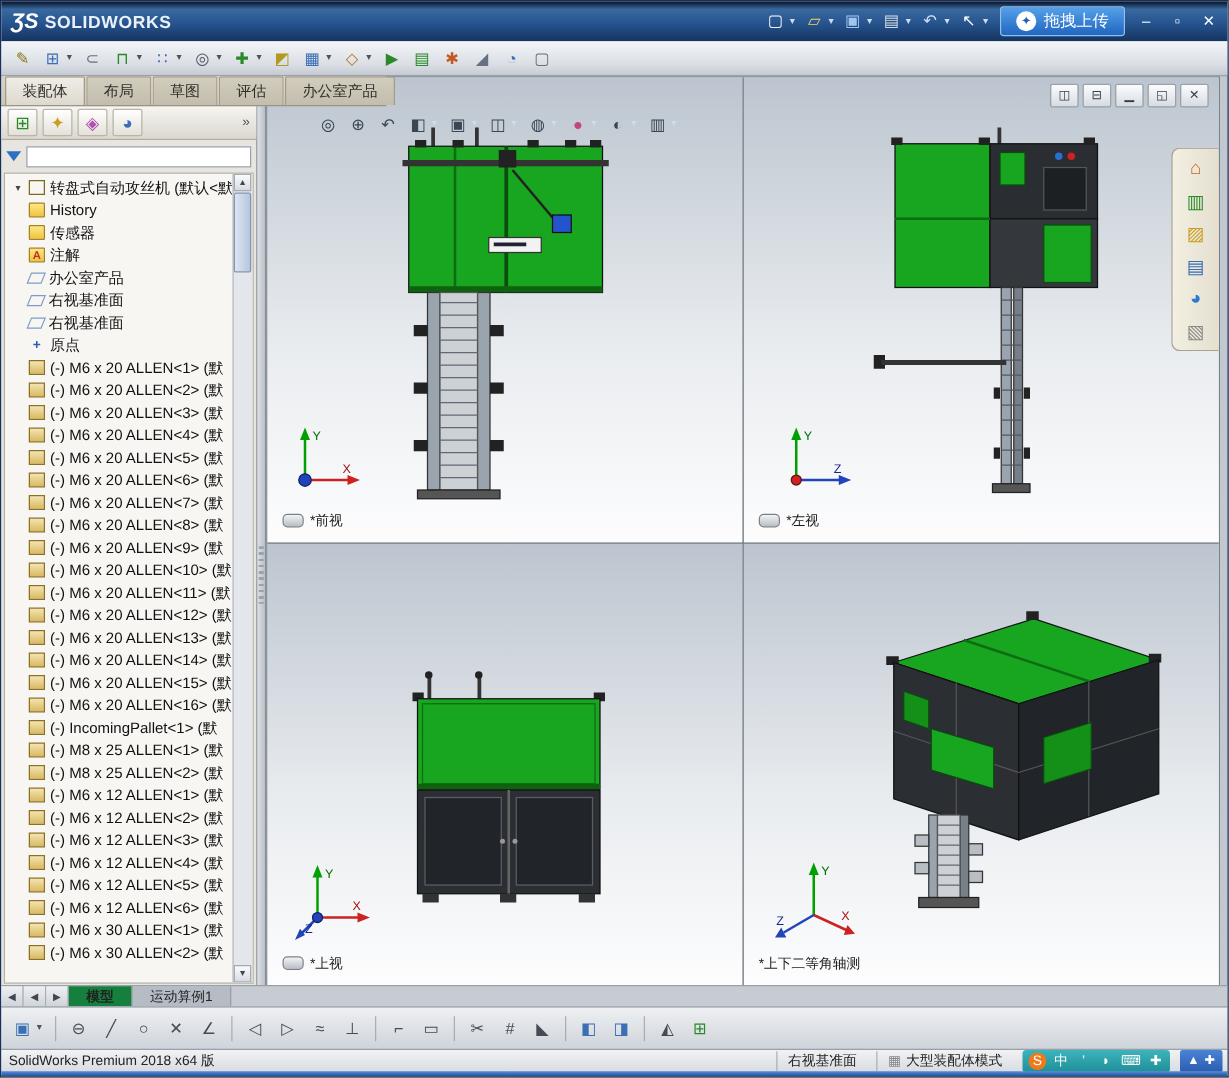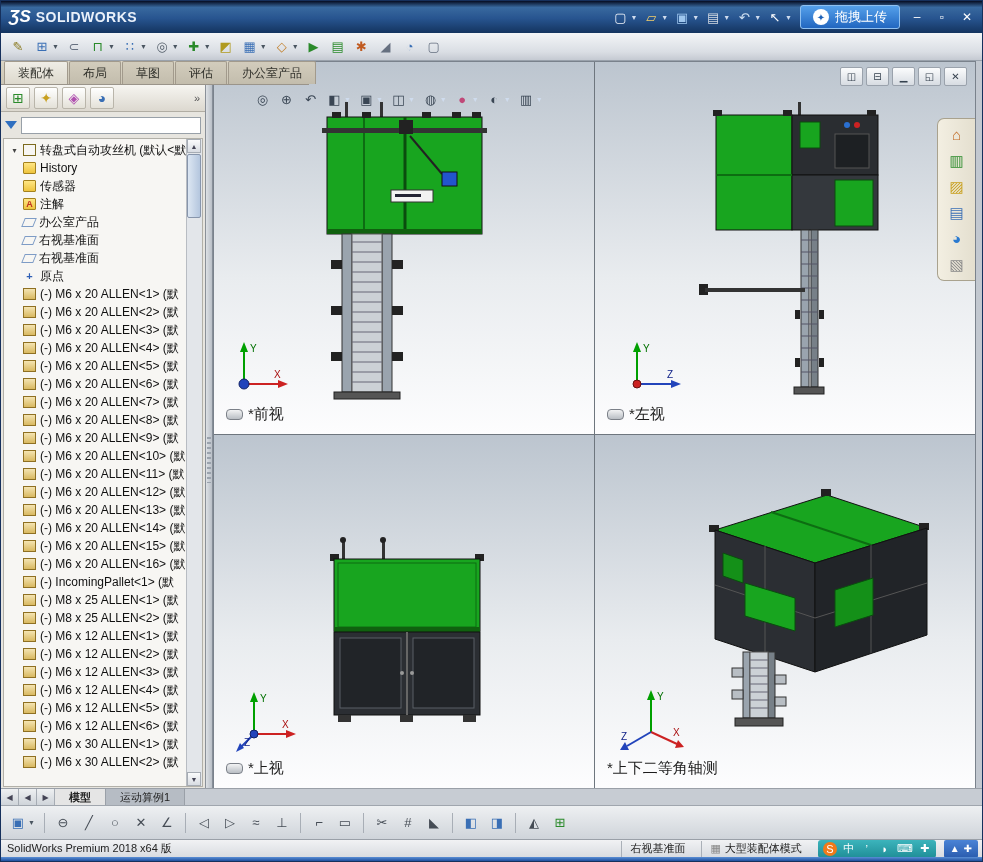--- a/index.html
+++ b/index.html
@@ -44,21 +44,21 @@
   .main{position:absolute;left:212px;top:60px;right:6px;bottom:72px;
     border:1px solid #7a828c;box-sizing:border-box;background:#dfe3e8;}
   .vp{position:absolute;overflow:hidden;background:linear-gradient(180deg,#bcc5cf 0%,#e9ecef 58%,#fdfdfe 100%);}
   #vp1{left:0;top:0;width:380px;height:372px;}
   #vp2{left:381px;top:0;right:0;height:372px;}
   #vp3{left:0;top:373px;width:380px;bottom:0;}
   #vp4{left:381px;top:373px;right:0;bottom:0;}
   .vdiv{position:absolute;left:380px;top:0;bottom:0;width:1px;background:#6e767e;z-index:3;}
   .hdiv{position:absolute;top:372px;left:0;right:0;height:1px;background:#6e767e;z-index:3;}
   .vplabel{position:absolute;left:12px;bottom:10px;display:flex;align-items:center;gap:5px;
-    color:#1c1c1c;font-size:15px;z-index:2;}
+    color:#1c1c1c;font-size:11px;z-index:2;}
   .flag{width:15px;height:9px;border:1px solid #7b8088;border-radius:4px;
     background:linear-gradient(#f2f3f4,#b9bec4);}
   .hud{position:absolute;left:38px;top:28px;display:flex;align-items:center;gap:3px;z-index:4;}
   .hudicon{display:flex;align-items:center;padding:1px 2px;border-radius:2px;}
   .hudicon .glyph{width:17px;height:17px;display:flex;align-items:center;justify-content:center;
     font-size:13px;color:#3a4654;}
   .vpctl{position:absolute;right:8px;top:5px;display:flex;gap:3px;z-index:4;}
   .vpbtn{width:21px;height:17px;display:flex;align-items:center;justify-content:center;font-size:10px;
     color:#35414e;background:linear-gradient(#fbfcfd,#d7dce2);border:1px solid #9aa2ac;border-radius:2px;}
   .triad{position:absolute;z-index:2;}
@@ -107,21 +107,21 @@
     background:linear-gradient(90deg,#dde1e5,#b9bfc7);border-right:1px solid #868e98;box-sizing:border-box;}
   .grip{position:absolute;top:352px;left:1px;width:4px;height:46px;
     background:repeating-linear-gradient(#9aa2ac 0 2px,transparent 2px 5px);}
   
   .modeltabs{position:absolute;left:0;right:0;bottom:56px;height:16px;background:#c7ccd3;
     border-top:1px solid #9aa0a8;display:flex;align-items:stretch;font-size:11px;z-index:5;}
   .navbtn{width:17px;display:flex;align-items:center;justify-content:center;font-size:8px;color:#445;
     background:linear-gradient(#eef0f2,#cfd4da);border-right:1px solid #a6acb4;}
   .mtab{padding:1px 14px;display:flex;align-items:center;border-right:1px solid #9aa0a8;
     background:#b6bcc4;color:#222;}
-  .mtab.active{background:#e5e5e5;font-weight:bold;}
+  .mtab.active{background:#15803d;font-weight:bold;}
   .bottombar{position:absolute;left:0;right:0;bottom:22px;height:34px;
     background:linear-gradient(#eef0f2,#cfd4da);border-top:1px solid #a0a6ae;
     display:flex;align-items:center;padding-left:5px;gap:2px;z-index:5;box-sizing:border-box;}
   .sbicon{display:flex;align-items:center;padding:1px 3px;}
   .sbicon .glyph{width:18px;height:18px;display:flex;align-items:center;justify-content:center;font-size:13px;}
   .sbicon.sep{width:1px;height:20px;background:#a8aeb6;padding:0;margin:0 4px;}
   .statusbar{position:absolute;left:0;right:0;bottom:4px;height:18px;
     background:linear-gradient(#f1f2f4,#d9dce1);border-top:1px solid #9aa0a8;
     display:flex;align-items:center;font-size:11px;color:#222;padding:0 4px 0 6px;z-index:5;box-sizing:border-box;}
   .sb-right{margin-left:auto;display:flex;align-items:center;gap:8px;}

